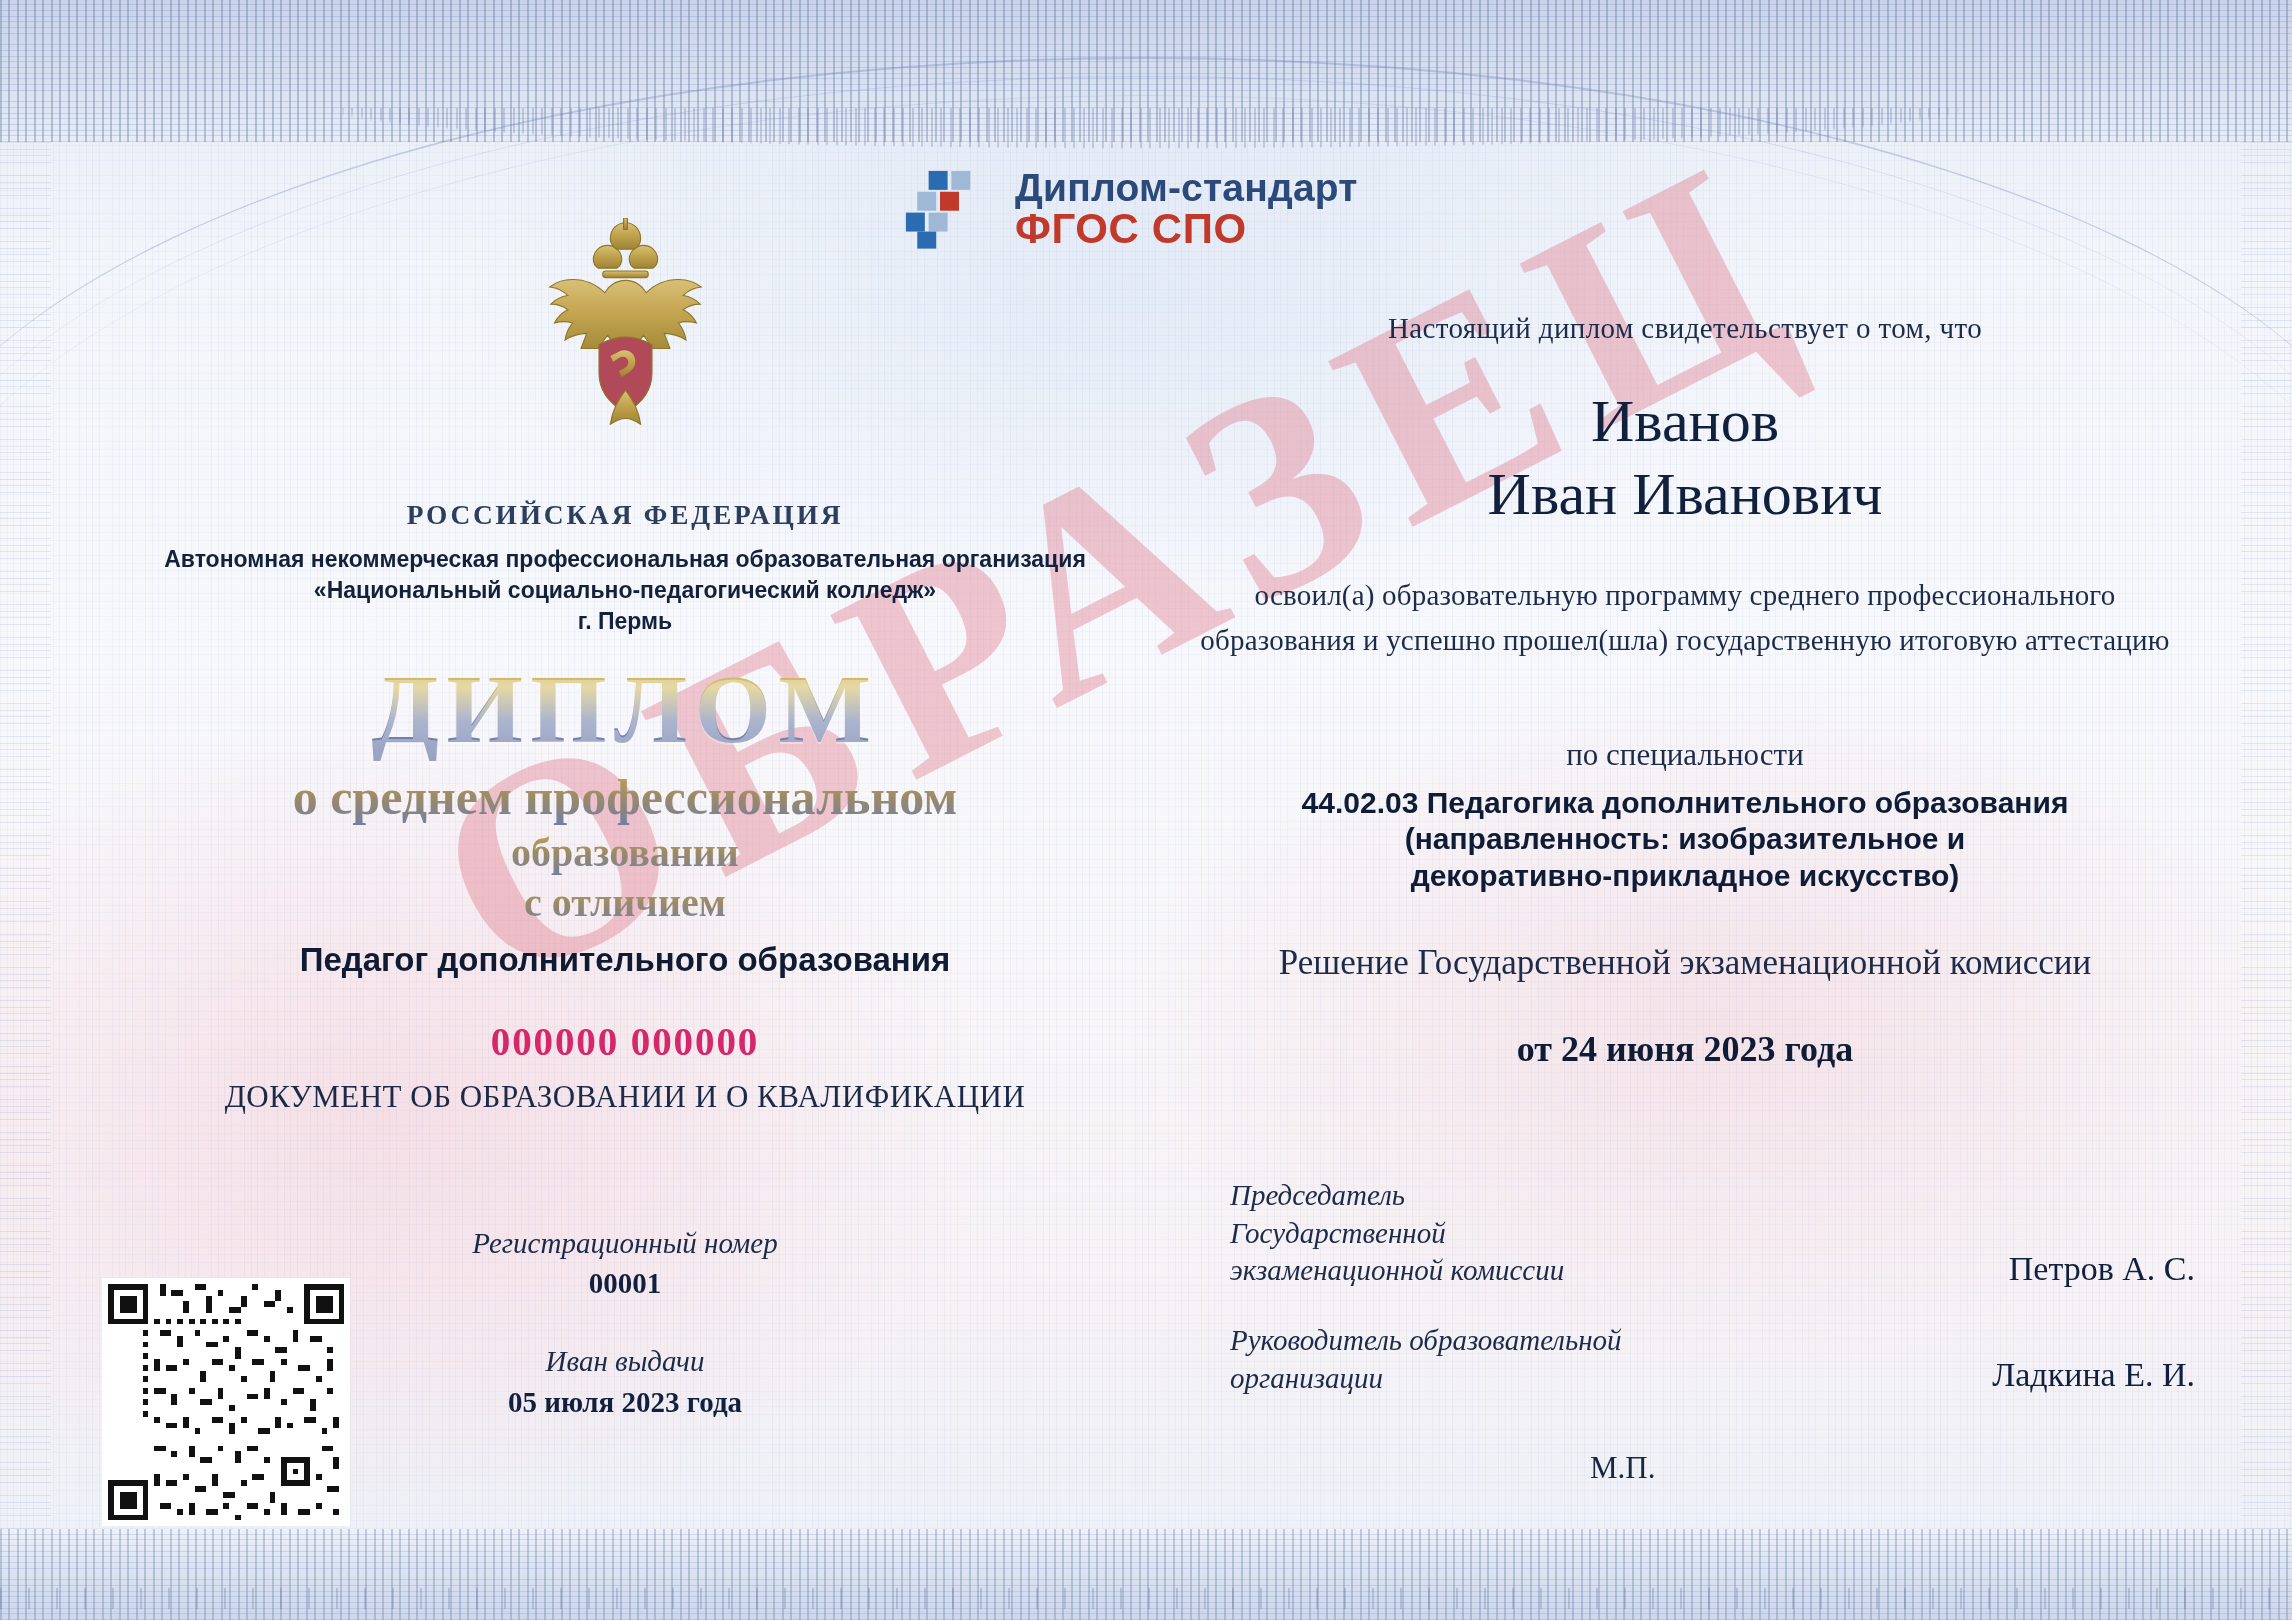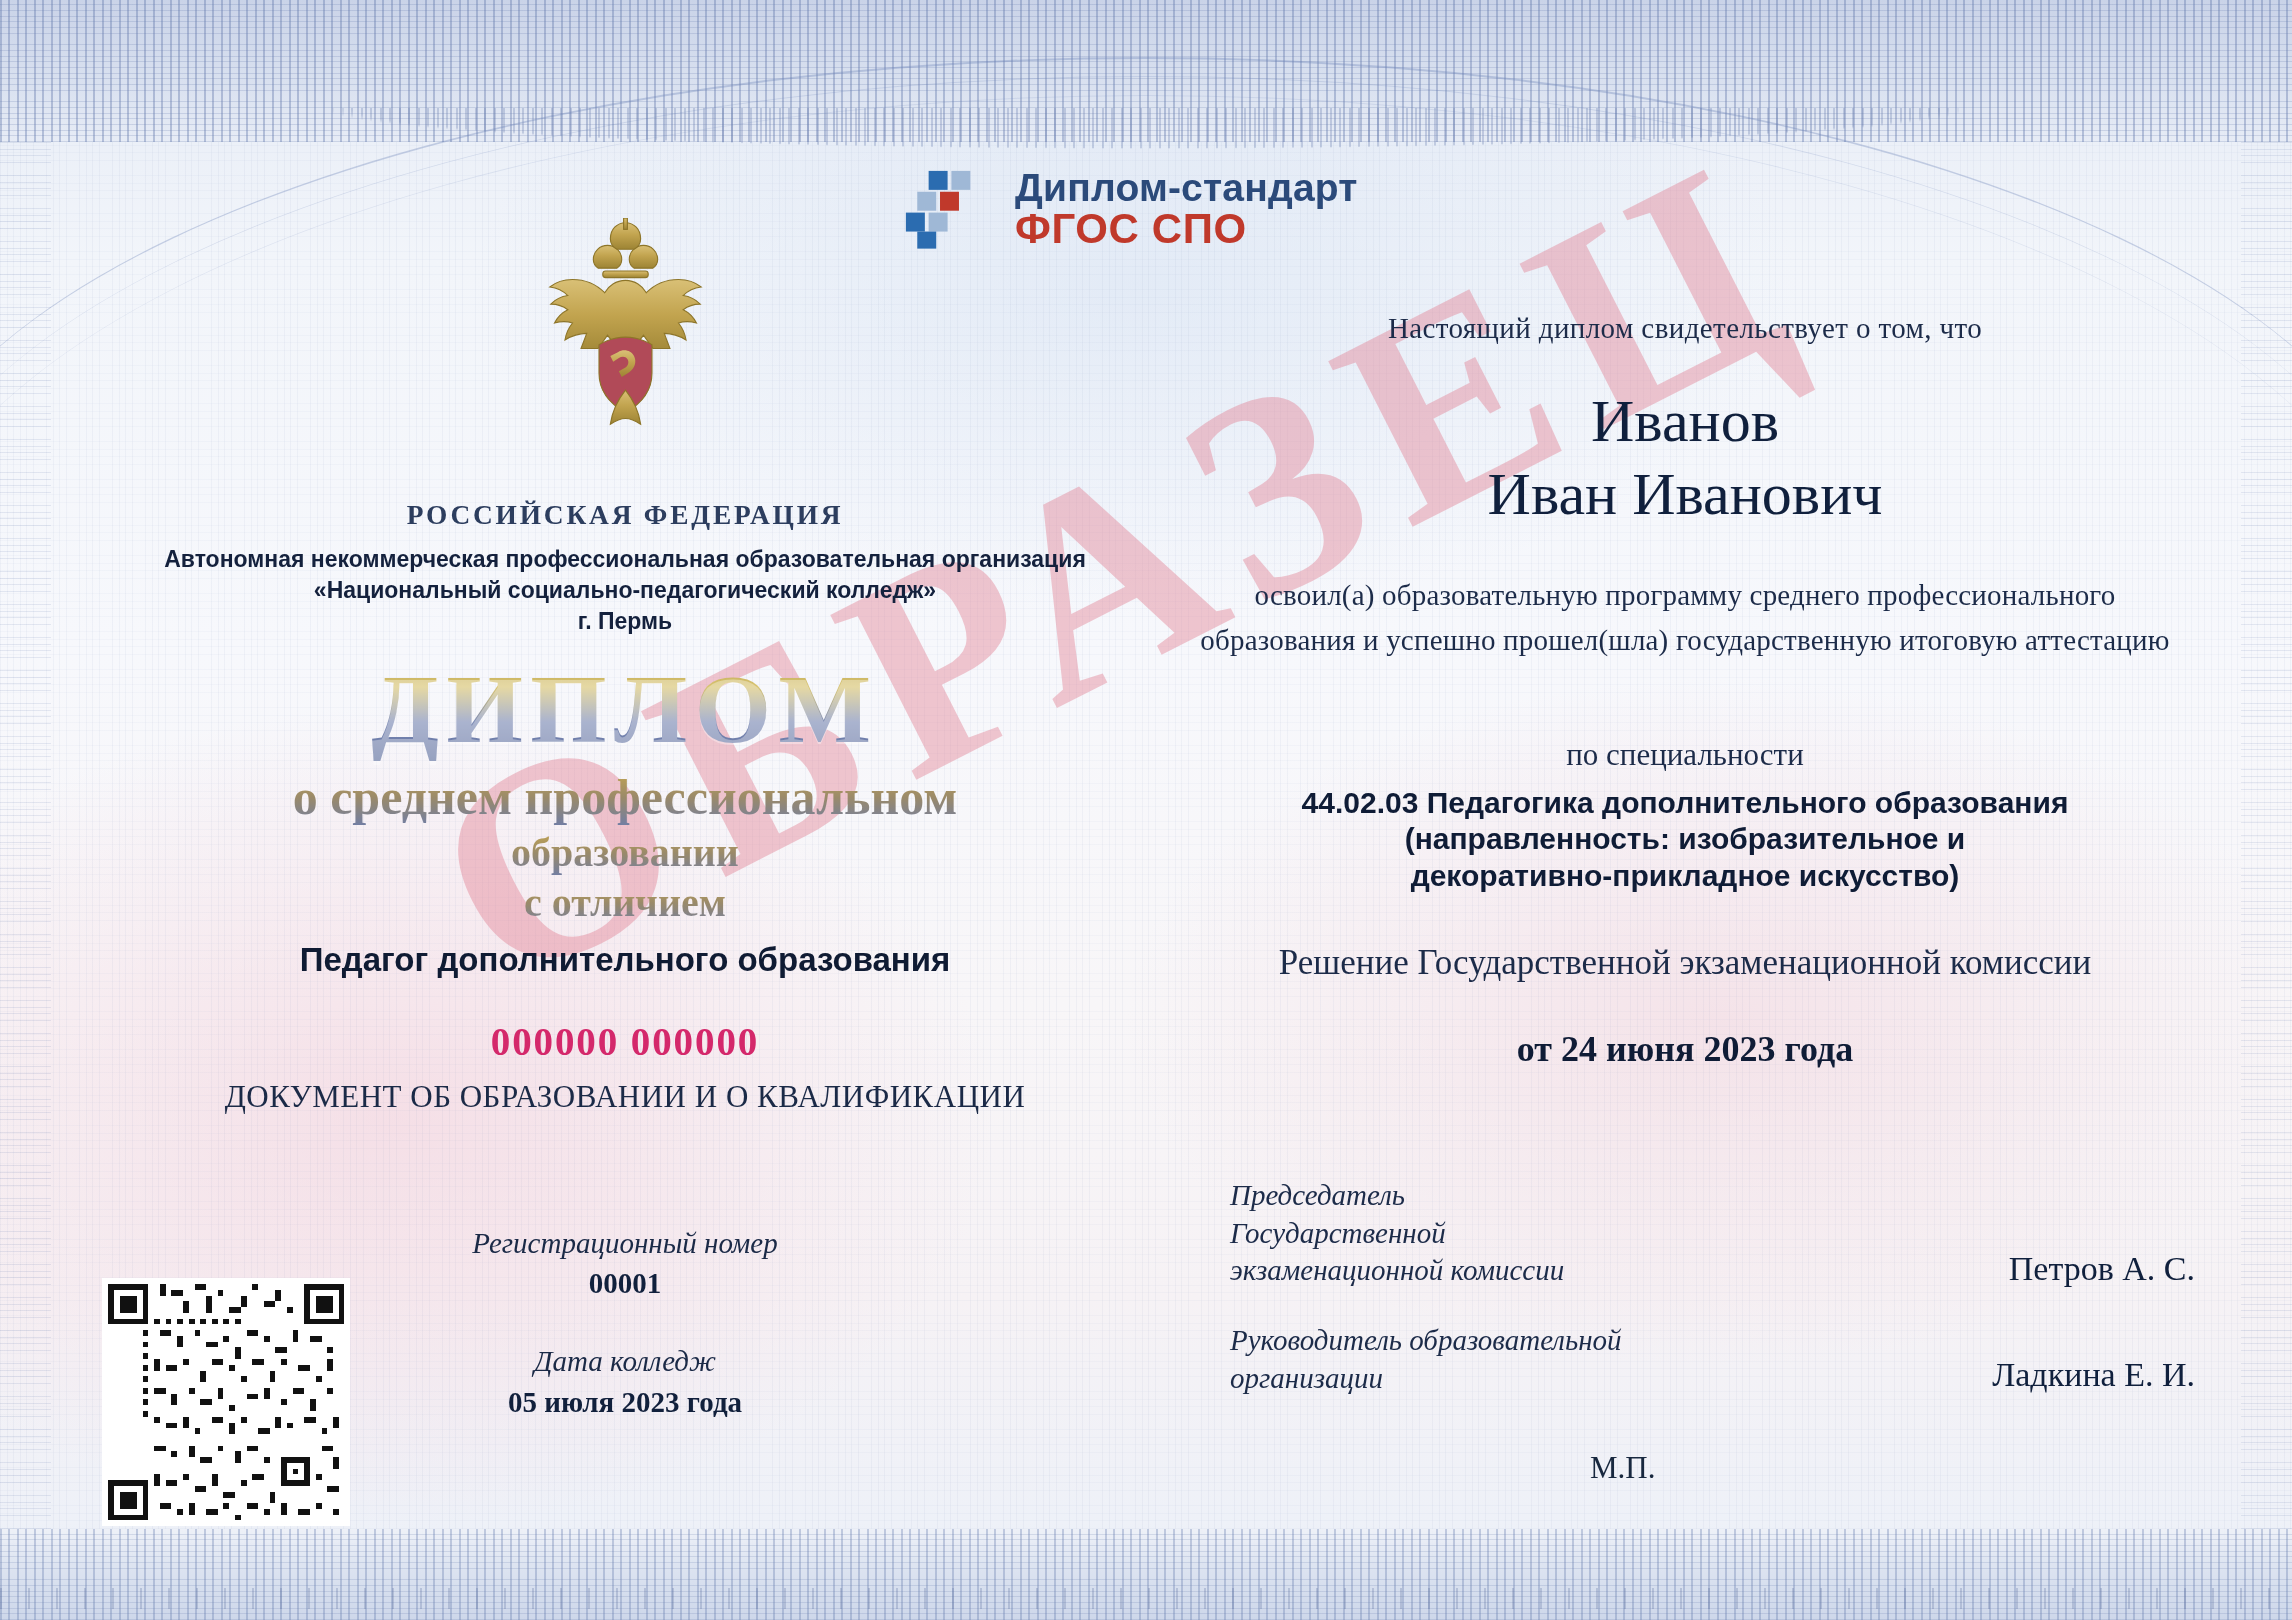--- a/index.html
+++ b/index.html
@@ -365,21 +365,21 @@
       <div class="diplom-sub2">с отличием</div>
 
       <div class="kvalif-value">Педагог дополнительного образования</div>
 
       <div class="blank-number">000000 000000</div>
       <div class="doc-caption">ДОКУМЕНТ ОБ ОБРАЗОВАНИИ И О КВАЛИФИКАЦИИ</div>
 
       <div class="reg-label">Регистрационный номер</div>
       <div class="reg-value">00001</div>
 
-      <div class="date-label">Дата колледж</div>
+      <div class="date-label">Иван выдачи</div>
       <div class="date-value">05 июля 2023 года</div>
     </div>
 
     <div class="qr">
       <svg viewBox="0 0 41 41" shape-rendering="crispEdges" xmlns="http://www.w3.org/2000/svg">
         <rect width="41" height="41" fill="#ffffff"></rect>
         <g fill="#111111">
 
           <path d="M0 0h7v7H0z M1 1v5h5V1z M2 2h3v3H2z"></path>
           <path d="M34 0h7v7h-7z M35 1v5h5V1z M36 2h3v3h-3z"></path>

